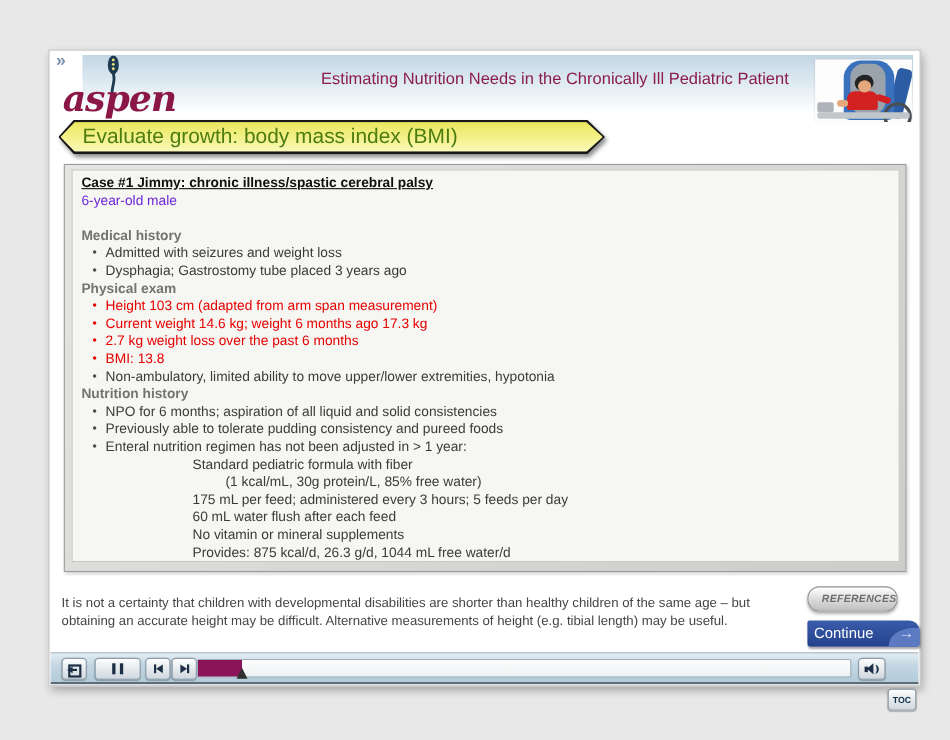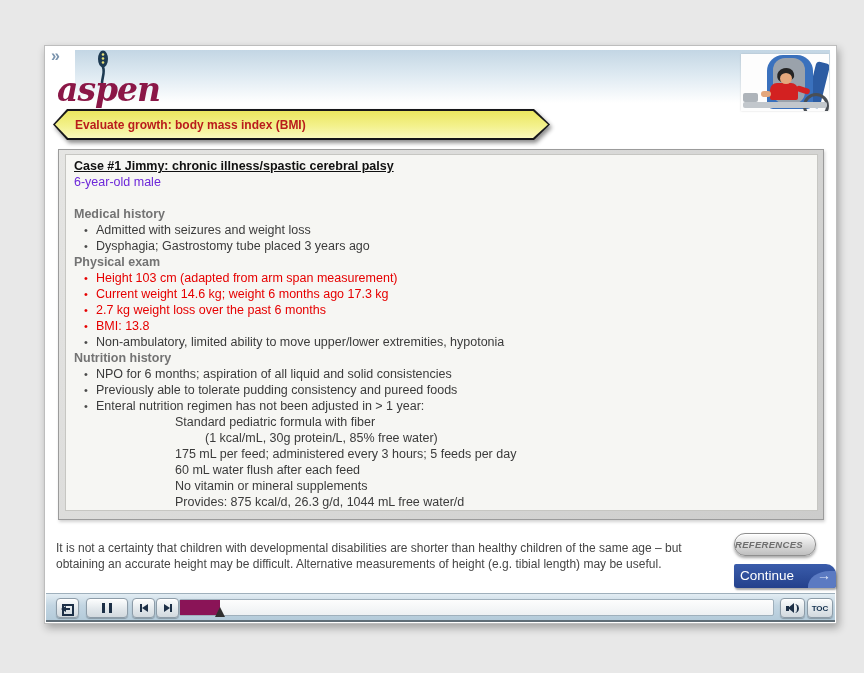--- a/index.html
+++ b/index.html
@@ -53,21 +53,21 @@
     position:absolute;inset:0;background:#17171a;
     clip-path:polygon(0 50%, 14px 0, calc(100% - 16px) 0, 100% 50%, calc(100% - 16px) 100%, 14px 100%);
   }
   .banner-inner{
     position:absolute;left:2px;top:2px;right:2px;bottom:2px;
     background:linear-gradient(#ebe75f 0%, #f3f18c 55%, #fbfabd 100%);
     clip-path:polygon(0 50%, 13px 0, calc(100% - 15px) 0, 100% 50%, calc(100% - 15px) 100%, 13px 100%);
   }
   .banner-label{
     position:absolute;left:22px;top:50%;transform:translateY(-50%);
-    font-size:12px;font-weight:bold;color:#b91c1c;white-space:nowrap;
+    font-size:19px;font-weight:normal;color:#4d7c0f;white-space:nowrap;
   }
   
   .content-box{
     position:absolute;left:13px;top:103px;width:764px;height:369px;
     background:linear-gradient(135deg,#e5e5e3,#cccccb);
     border:1px solid #9b9b9b;box-shadow:1px 2px 3px rgba(0,0,0,0.18);
   }
   .content-inner{
     position:absolute;left:6px;top:4px;right:5px;bottom:8px;
     background:#f6f6f3;border:1px solid #c6c6c2;
@@ -88,21 +88,21 @@
   .footer-note{
     position:absolute;left:11px;top:495px;width:662px;
     font-size:12px;line-height:15.5px;color:#454545;
   }
   .btn-references{
     position:absolute;left:689px;top:487px;width:80px;height:21px;border-radius:11px;
     background:linear-gradient(#ffffff,#d9d9d9 55%,#bfbfbf);
     border:1px solid #8f8f8f;
     box-shadow:0 2px 3px rgba(0,0,0,0.35), inset 0 1px 0 #ffffff;
     color:#6e6e6e;font-style:italic;font-weight:bold;font-size:9.5px;
-    text-align:left;line-height:21px;letter-spacing:0.3px;cursor:pointer;
+    text-align:right;line-height:21px;letter-spacing:0.3px;cursor:pointer;
   }
   .btn-continue{
     position:absolute;left:689px;top:518px;width:102px;height:24px;
     background:linear-gradient(#3a5cab,#24418c);
     border-radius:2px 10px 3px 3px;box-shadow:1px 2px 2px rgba(0,0,0,0.35);
     color:#ffffff;font-size:13.5px;cursor:pointer;overflow:hidden;
   }
   .btn-continue .swoosh{
     position:absolute;right:-8px;top:7px;width:36px;height:26px;
     background:#5b7ac2;border-radius:60% 0 0 0;
@@ -122,21 +122,21 @@
     background:linear-gradient(#fdfefe,#e0e6ea 60%,#d2d9de);
     border:1px solid #8d9ca8;border-radius:4px;
     box-shadow:0 1px 1px rgba(0,0,0,0.25), inset 0 1px 0 #ffffff;
     display:flex;align-items:center;justify-content:center;cursor:pointer;
   }
   .btn-exit{left:10px;width:21px;}
   .btn-pause{left:40px;width:40px;}
   .btn-prev{left:86px;width:21px;}
   .btn-next{left:110px;width:21px;}
   .btn-volume{left:734px;width:23px;}
-  .btn-toc{left:761px;width:24px;font-size:8px;font-weight:bold;color:#13304e;}
+  .btn-toc{left:761px;width:24px;font-size:8px;font-weight:bold;color:#13304e;margin-top:28px;}
   .icon-pause{display:flex;gap:4px;}
   .icon-pause span{width:3px;height:10px;background:#1c2f46;}
   .tri-left{width:0;height:0;border-top:4px solid transparent;border-bottom:4px solid transparent;border-right:6px solid #1c2f46;}
   .tri-right{width:0;height:0;border-top:4px solid transparent;border-bottom:4px solid transparent;border-left:6px solid #1c2f46;}
   .bar-v{width:2px;height:8px;background:#1c2f46;}
   .icon-exit{position:relative;width:13px;height:11px;}
   .icon-exit .box{position:absolute;right:0;top:1px;width:8px;height:8px;border:2px solid #1c2f46;}
   .icon-exit .arr{position:absolute;left:0;top:3px;width:0;height:0;border-top:3px solid transparent;border-bottom:3px solid transparent;border-right:5px solid #1c2f46;}
   .icon-exit .tail{position:absolute;left:4px;top:5px;width:5px;height:2px;background:#1c2f46;}
   .icon-speaker{position:relative;width:13px;height:12px;}
@@ -166,20 +166,21 @@
 
   <svg class="wheat" viewBox="0 0 24 44">
     <ellipse cx="12" cy="9" rx="5" ry="8.5" fill="#1d3a52"></ellipse>
     <circle cx="12" cy="4.5" r="1.3" fill="#e8e07a"></circle>
     <circle cx="12" cy="8.5" r="1.3" fill="#e8e07a"></circle>
     <circle cx="12" cy="12.5" r="1.3" fill="#e8e07a"></circle>
     <path d="M12,17 C15,25 8,31 12,41" stroke="#1d3a52" stroke-width="2.6" fill="none" stroke-linecap="round"></path>
   </svg>
   <div class="logo">aspen</div>
 
+  <div class="header-title">Estimating Nutrition Needs in the Chronically Ill Pediatric Patient</div>
 
   <div class="photo">
     <div class="frame"></div>
     <div class="chair-back"></div>
     <div class="cushion"></div>
     <div class="wheel"></div>
     <div class="shirt"></div>
     <div class="arm"></div>
     <div class="hand"></div>
     <div class="hair"></div>

